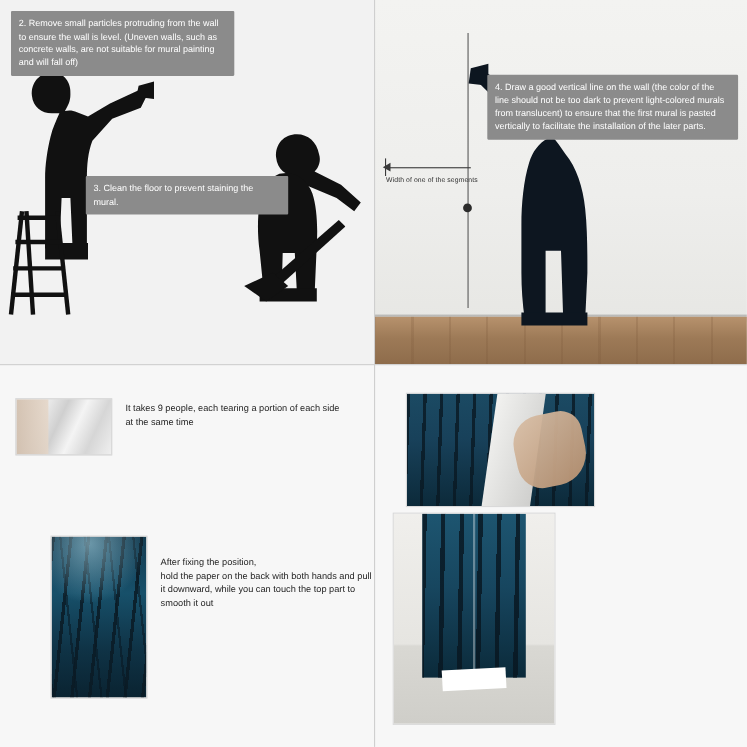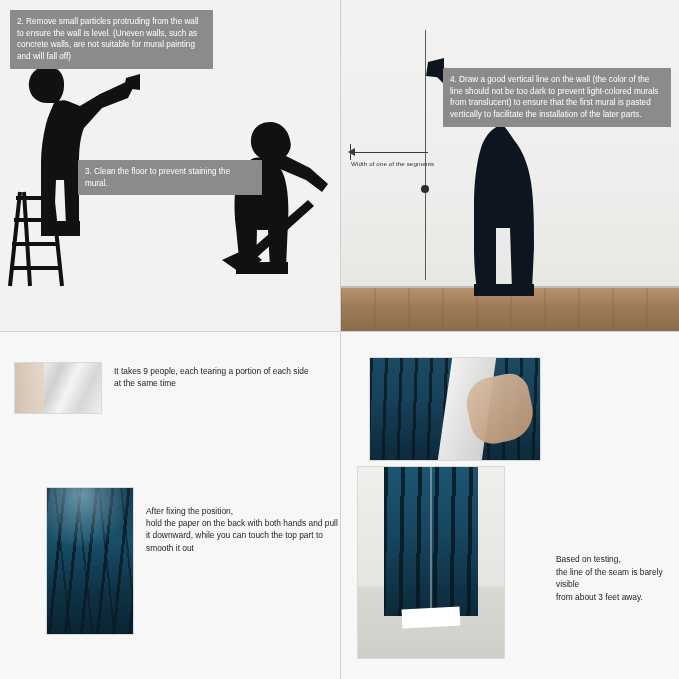--- a/index.html
+++ b/index.html
@@ -302,20 +302,17 @@
       <div class="p1-peel"></div>
       <div class="p1-hand"></div>
     </div>
 
     <div id="br-photo-2">
       <div class="p2-wall"></div>
       <div class="p2-mural"></div>
       <div class="p2-seam"></div>
       <div class="p2-paper"></div>
     </div>
-    <div id="br-text-2">Based on testing,
-the line of the seam is barely visible
-from about 3 feet away.</div>
   </div>
 
   <div class="divider-v"></div>
   <div class="divider-h"></div>
 </div>
 
 </body></html>

